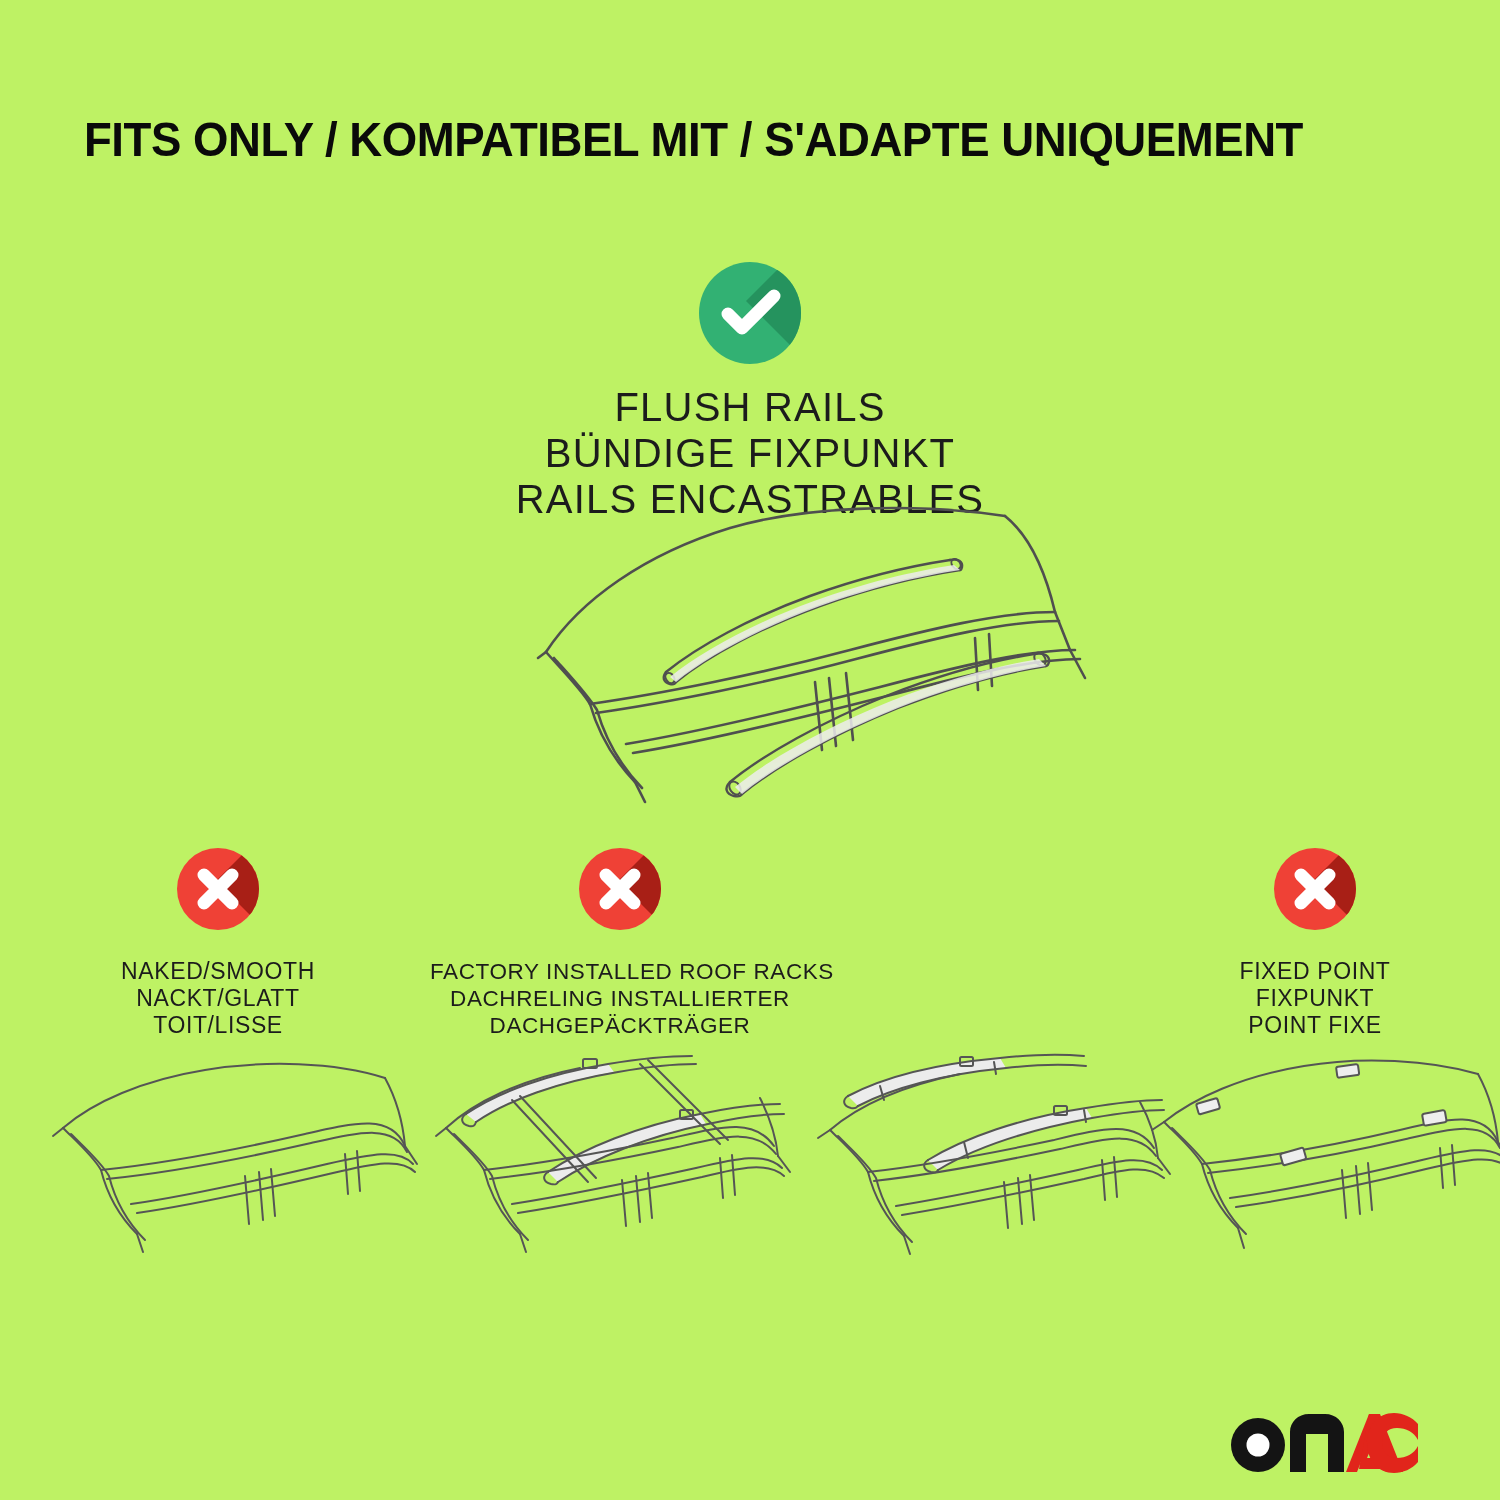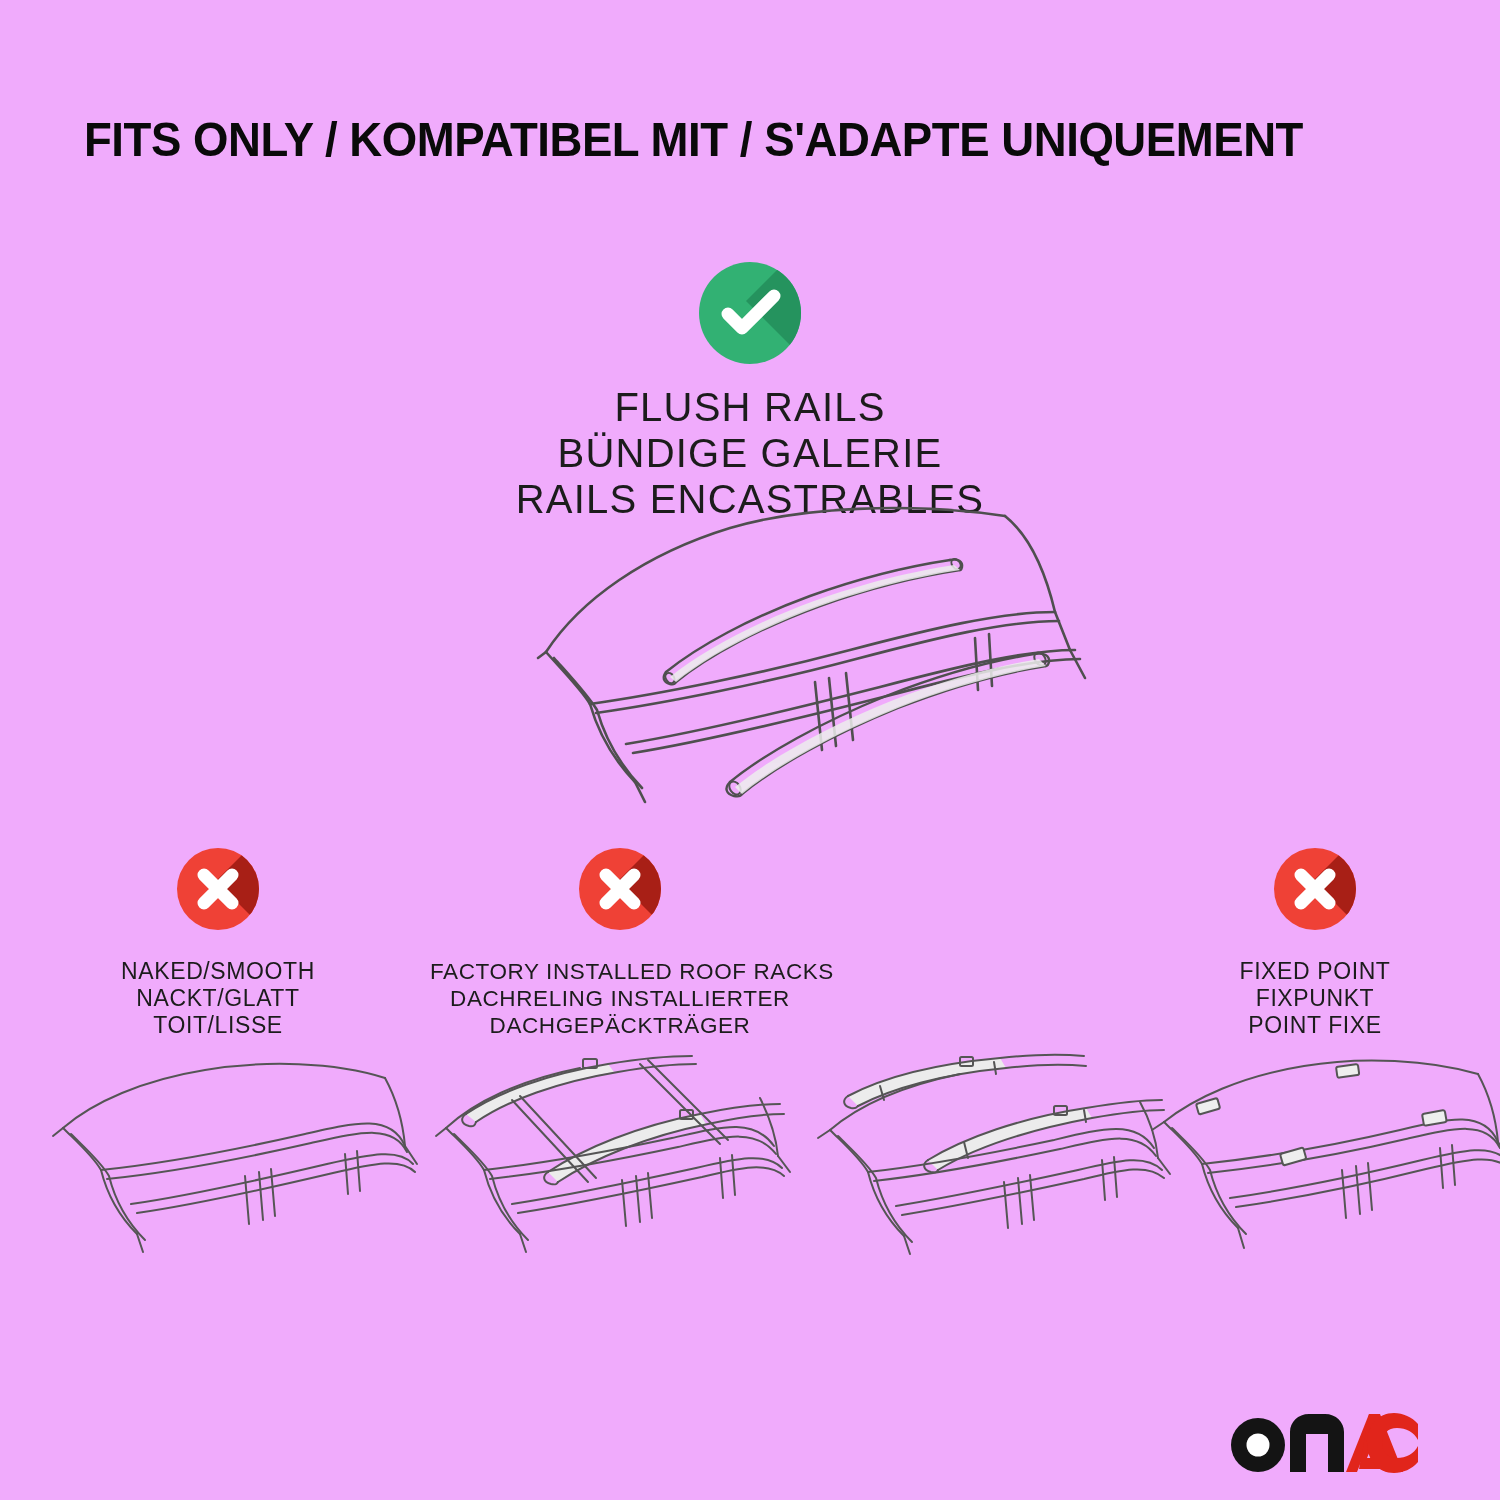--- a/index.html
+++ b/index.html
@@ -4,21 +4,21 @@
 <style>
   html, body {
     margin: 0;
     padding: 0;
     background: #ffffff;
   }
   #page {
     position: relative;
     width: 1500px;
     height: 1500px;
-    background: #f0abfc;
+    background: #bef264;
     font-family: "Liberation Sans", "DejaVu Sans", sans-serif;
     overflow: hidden;
   }
 
   
   #header-title {
     position: absolute;
     left: 84px;
     top: 110px;
     width: 1340px;
@@ -152,21 +152,21 @@
 
     <div class="badge" id="ok-badge">
       <div class="longshadow"></div>
       <svg class="glyph" viewBox="0 0 102 102" xmlns="http://www.w3.org/2000/svg">
         <path d="M29 52 L43 66 L75 34" fill="none" stroke="#ffffff" stroke-width="13" stroke-linecap="round" stroke-linejoin="round"></path>
       </svg>
     </div>
 
     <div class="hero-lines">
       <div>FLUSH RAILS</div>
-      <div>BÜNDIGE GALERIE</div>
+      <div>BÜNDIGE FIXPUNKT</div>
       <div>RAILS ENCASTRABLES</div>
     </div>
   </div>
 
   <div id="hero-figure">
     <svg viewBox="0 0 660 330" width="660" height="330" xmlns="http://www.w3.org/2000/svg">
       <g fill="none" stroke="#4f4f4f" stroke-width="2.6" stroke-linecap="round" stroke-linejoin="round">
 
         <path d="M116 170 C 150 118, 215 72, 300 46 C 370 25, 480 20, 575 34"></path>
         <path d="M575 34 C 600 54, 616 92, 625 130"></path>

